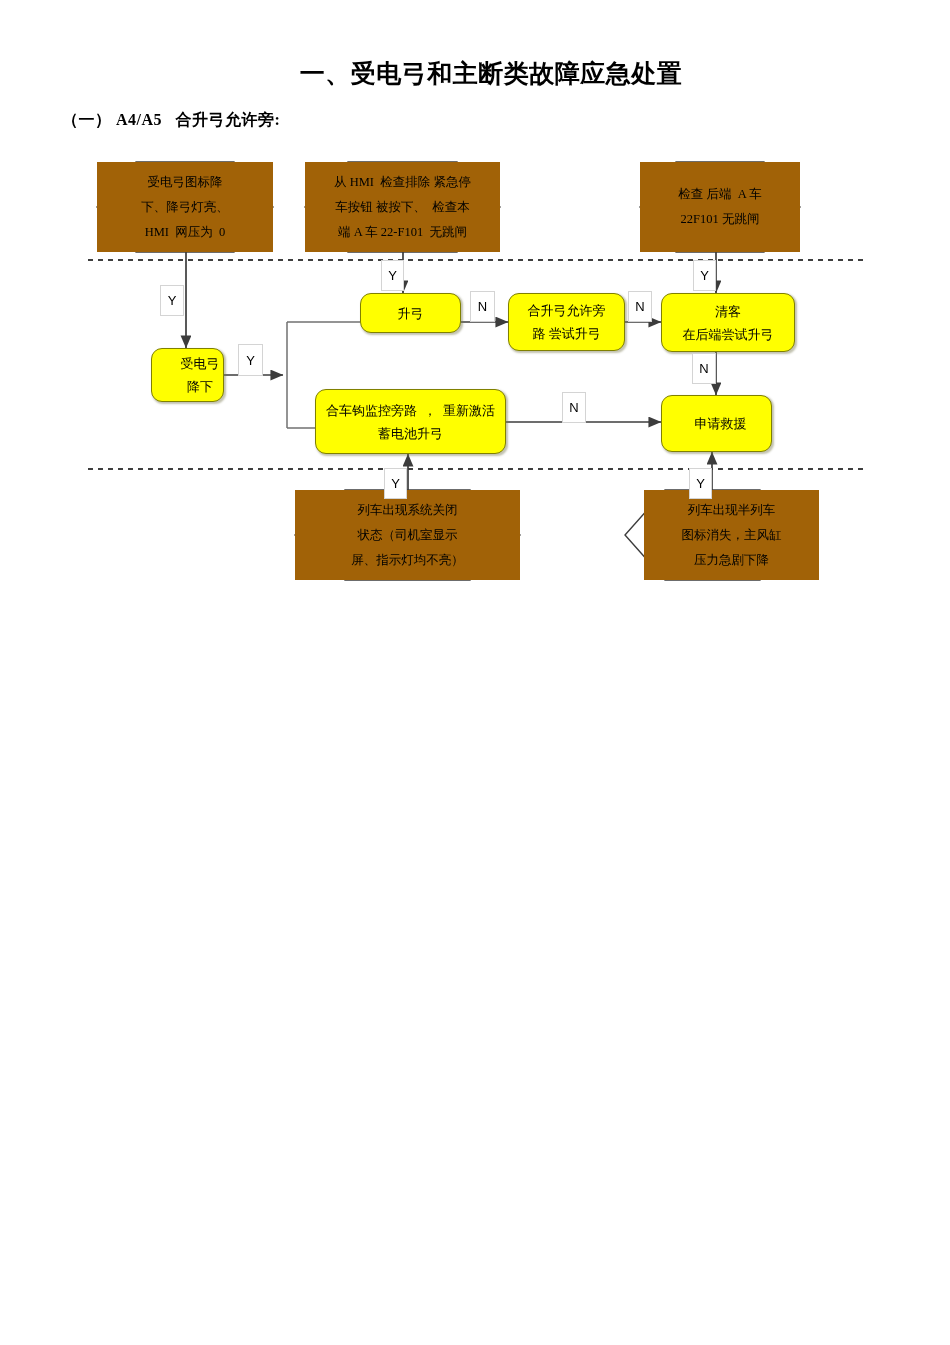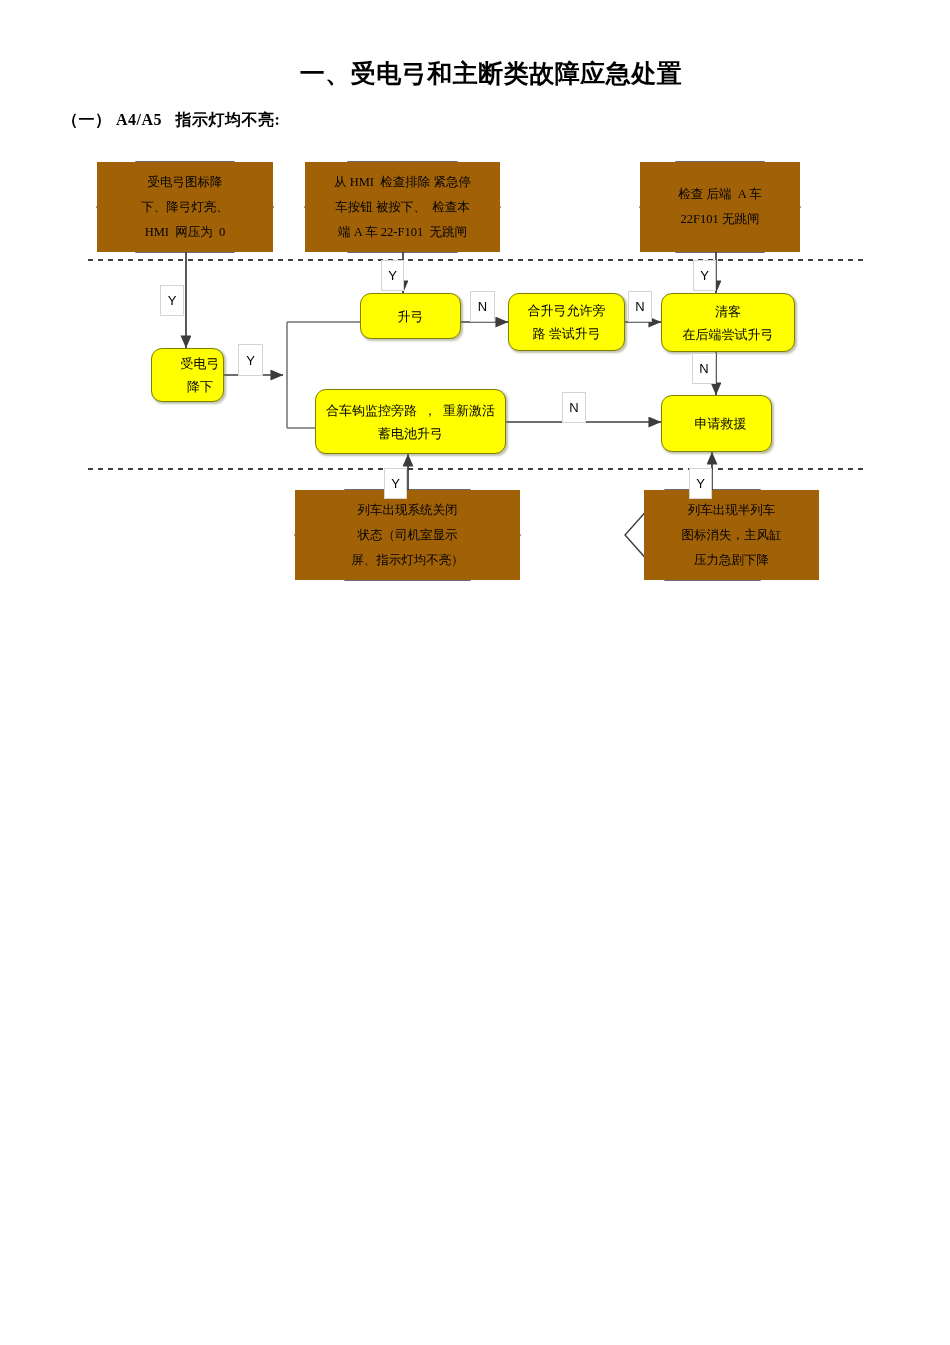--- a/index.html
+++ b/index.html
@@ -112,21 +112,21 @@
     font-family: "Liberation Sans", "DejaVu Sans", sans-serif;
   }
 </style>
 </head>
 <body>
 
 <div id="page">
 
   <div class="doc-title">一、受电弓和主断类故障应急处置</div>
 
-  <div class="doc-subtitle">（一） A4/A5   指示灯均不亮:</div>
+  <div class="doc-subtitle">（一） A4/A5   合升弓允许旁:</div>
 
   <div id="diagram">
 
     <svg viewBox="0 0 950 1345" xmlns="http://www.w3.org/2000/svg">
       <defs>
         <marker id="arrow" markerWidth="9" markerHeight="9" refX="7.4" refY="3.2" orient="auto" markerUnits="strokeWidth">
           <path d="M0,0 L7.6,3.2 L0,6.4 z" fill="#3c3c3c"></path>
         </marker>
       </defs>
 
@@ -192,21 +192,21 @@
       <span class="hex-line">列车出现半列车</span>
       <span class="hex-line">图标消失，主风缸</span>
       <span class="hex-line">压力急剧下降</span>
     </div>
 
     <div class="ybox" style="left:151px; top:348px; width:73px; height:54px;padding-left:25px;">
       <span class="ybox-line">受电弓</span>
       <span class="ybox-line">降下</span>
     </div>
 
-    <div class="ybox" style="left:360px; top:293px; width:101px; height:46px;">
+    <div class="ybox" style="left:360px; top:293px; width:101px; height:40px;">
       <span class="ybox-line">升弓</span>
     </div>
 
     <div class="ybox" style="left:508px; top:293px; width:117px; height:58px;">
       <span class="ybox-line">合升弓允许旁</span>
       <span class="ybox-line">路 尝试升弓</span>
     </div>
 
     <div class="ybox" style="left:661px; top:293px; width:134px; height:59px;">
       <span class="ybox-line">清客</span>

